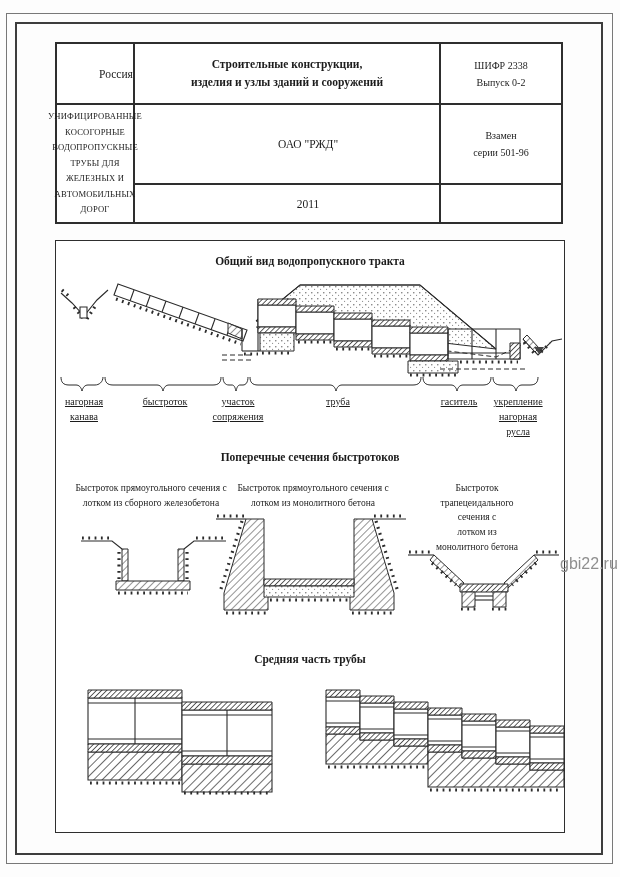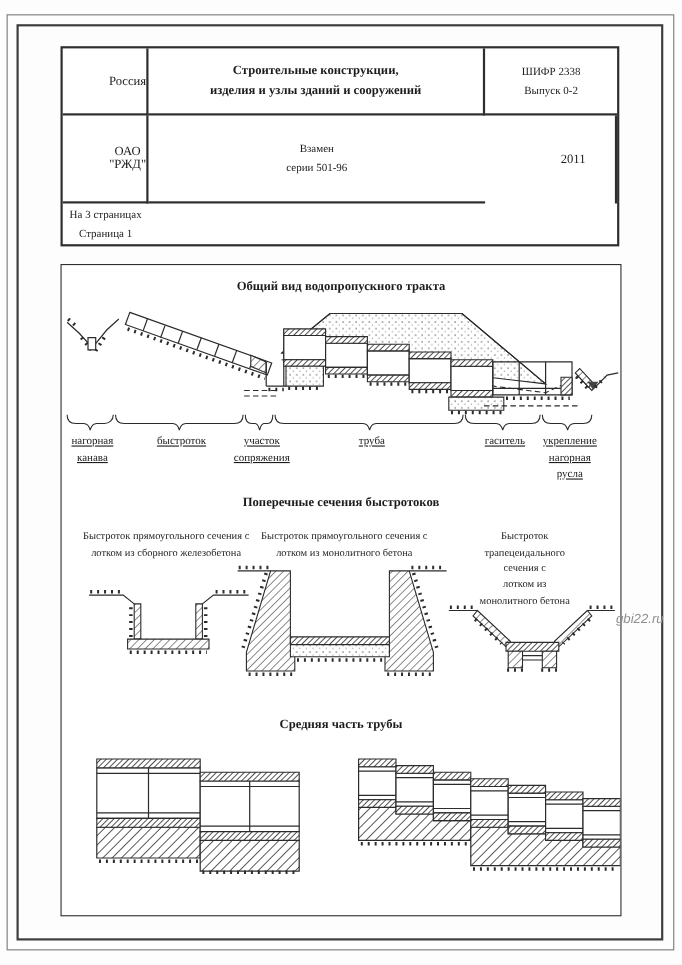--- a/index.html
+++ b/index.html
@@ -44,21 +44,21 @@
   .ln { stroke:#2b2b2b; stroke-width:1.1; fill:none; }
   .wh { stroke:#2b2b2b; stroke-width:1.1; fill:#ffffff; }
   .hd { fill:url(#pstrip); stroke:#2b2b2b; stroke-width:1; }
   .hw { fill:url(#pwall); stroke:#2b2b2b; stroke-width:1; }
   .hf { fill:url(#pfnd); stroke:#2b2b2b; stroke-width:1.1; }
   .dot { fill:url(#pdots); stroke:#2b2b2b; stroke-width:1; }
   .tick { stroke:#2b2b2b; stroke-width:3.2; stroke-dasharray:1.8 4.5; fill:none; }
   .dash { stroke:#2b2b2b; stroke-width:1; stroke-dasharray:5 3; fill:none; }
   .br { stroke:#2b2b2b; stroke-width:1; fill:none; }
 
-  .watermark { position:absolute; left:560px; top:555px; font-family:"Liberation Sans", sans-serif; font-size:12px; color:#8f8f8f; z-index:5;font-style:italic; }
+  .watermark { position:absolute; left:560px; top:555px; font-family:"Liberation Sans", sans-serif; font-size:16px; color:#8f8f8f; z-index:5; }
 </style>
 </head>
 <body>
 
 <svg width="0" height="0" style="position:absolute" aria-hidden="true">
   <defs>
     <pattern id="pstrip" width="3.6" height="3.6" patternUnits="userSpaceOnUse" patternTransform="rotate(45)">
       <rect width="3.6" height="3.6" fill="#ffffff"></rect>
       <line x1="0" y1="0" x2="0" y2="3.6" stroke="#2b2b2b" stroke-width="1.5"></line>
     </pattern>
@@ -82,25 +82,25 @@
   <div class="border-outer"></div>
   <div class="border-inner"></div>
 
   <div class="header-table">
     <div class="ht-cell c-plain">Россия</div>
     <div class="ht-cell c-subject">Строительные конструкции,
 изделия и узлы зданий и сооружений</div>
     <div class="ht-cell c-small no-r">ШИФР 2338
 Выпуск 0-2</div>
     <div class="ht-cell c-plain">ОАО "РЖД"</div>
+    <div class="ht-cell c-doc-title no-b">УНИФИЦИРОВАННЫЕ КОСОГОРНЫЕ ВОДОПРОПУСКНЫЕ ТРУБЫ ДЛЯ
+ЖЕЛЕЗНЫХ И АВТОМОБИЛЬНЫХ ДОРОГ</div>
     <div class="ht-cell c-small no-r">Взамен
 серии 501-96</div>
     <div class="ht-cell c-plain no-b">2011</div>
-    <div class="ht-cell c-small no-r no-b">На 3 страницах
-Страница 1</div>
   </div>
 
   <div class="frame">
 
     <div class="sec-title" style="top:14px">Общий вид водопропускного тракта</div>
 
     <svg class="dwg" style="left:2px; top:38px" width="506" height="115" viewBox="0 0 506 115">
       <g>
         <polyline class="ln" points="3,14 14,24 26,37 39,21 50,11"></polyline>
         <line class="tick" x1="4" y1="11" x2="13" y2="19"></line>

